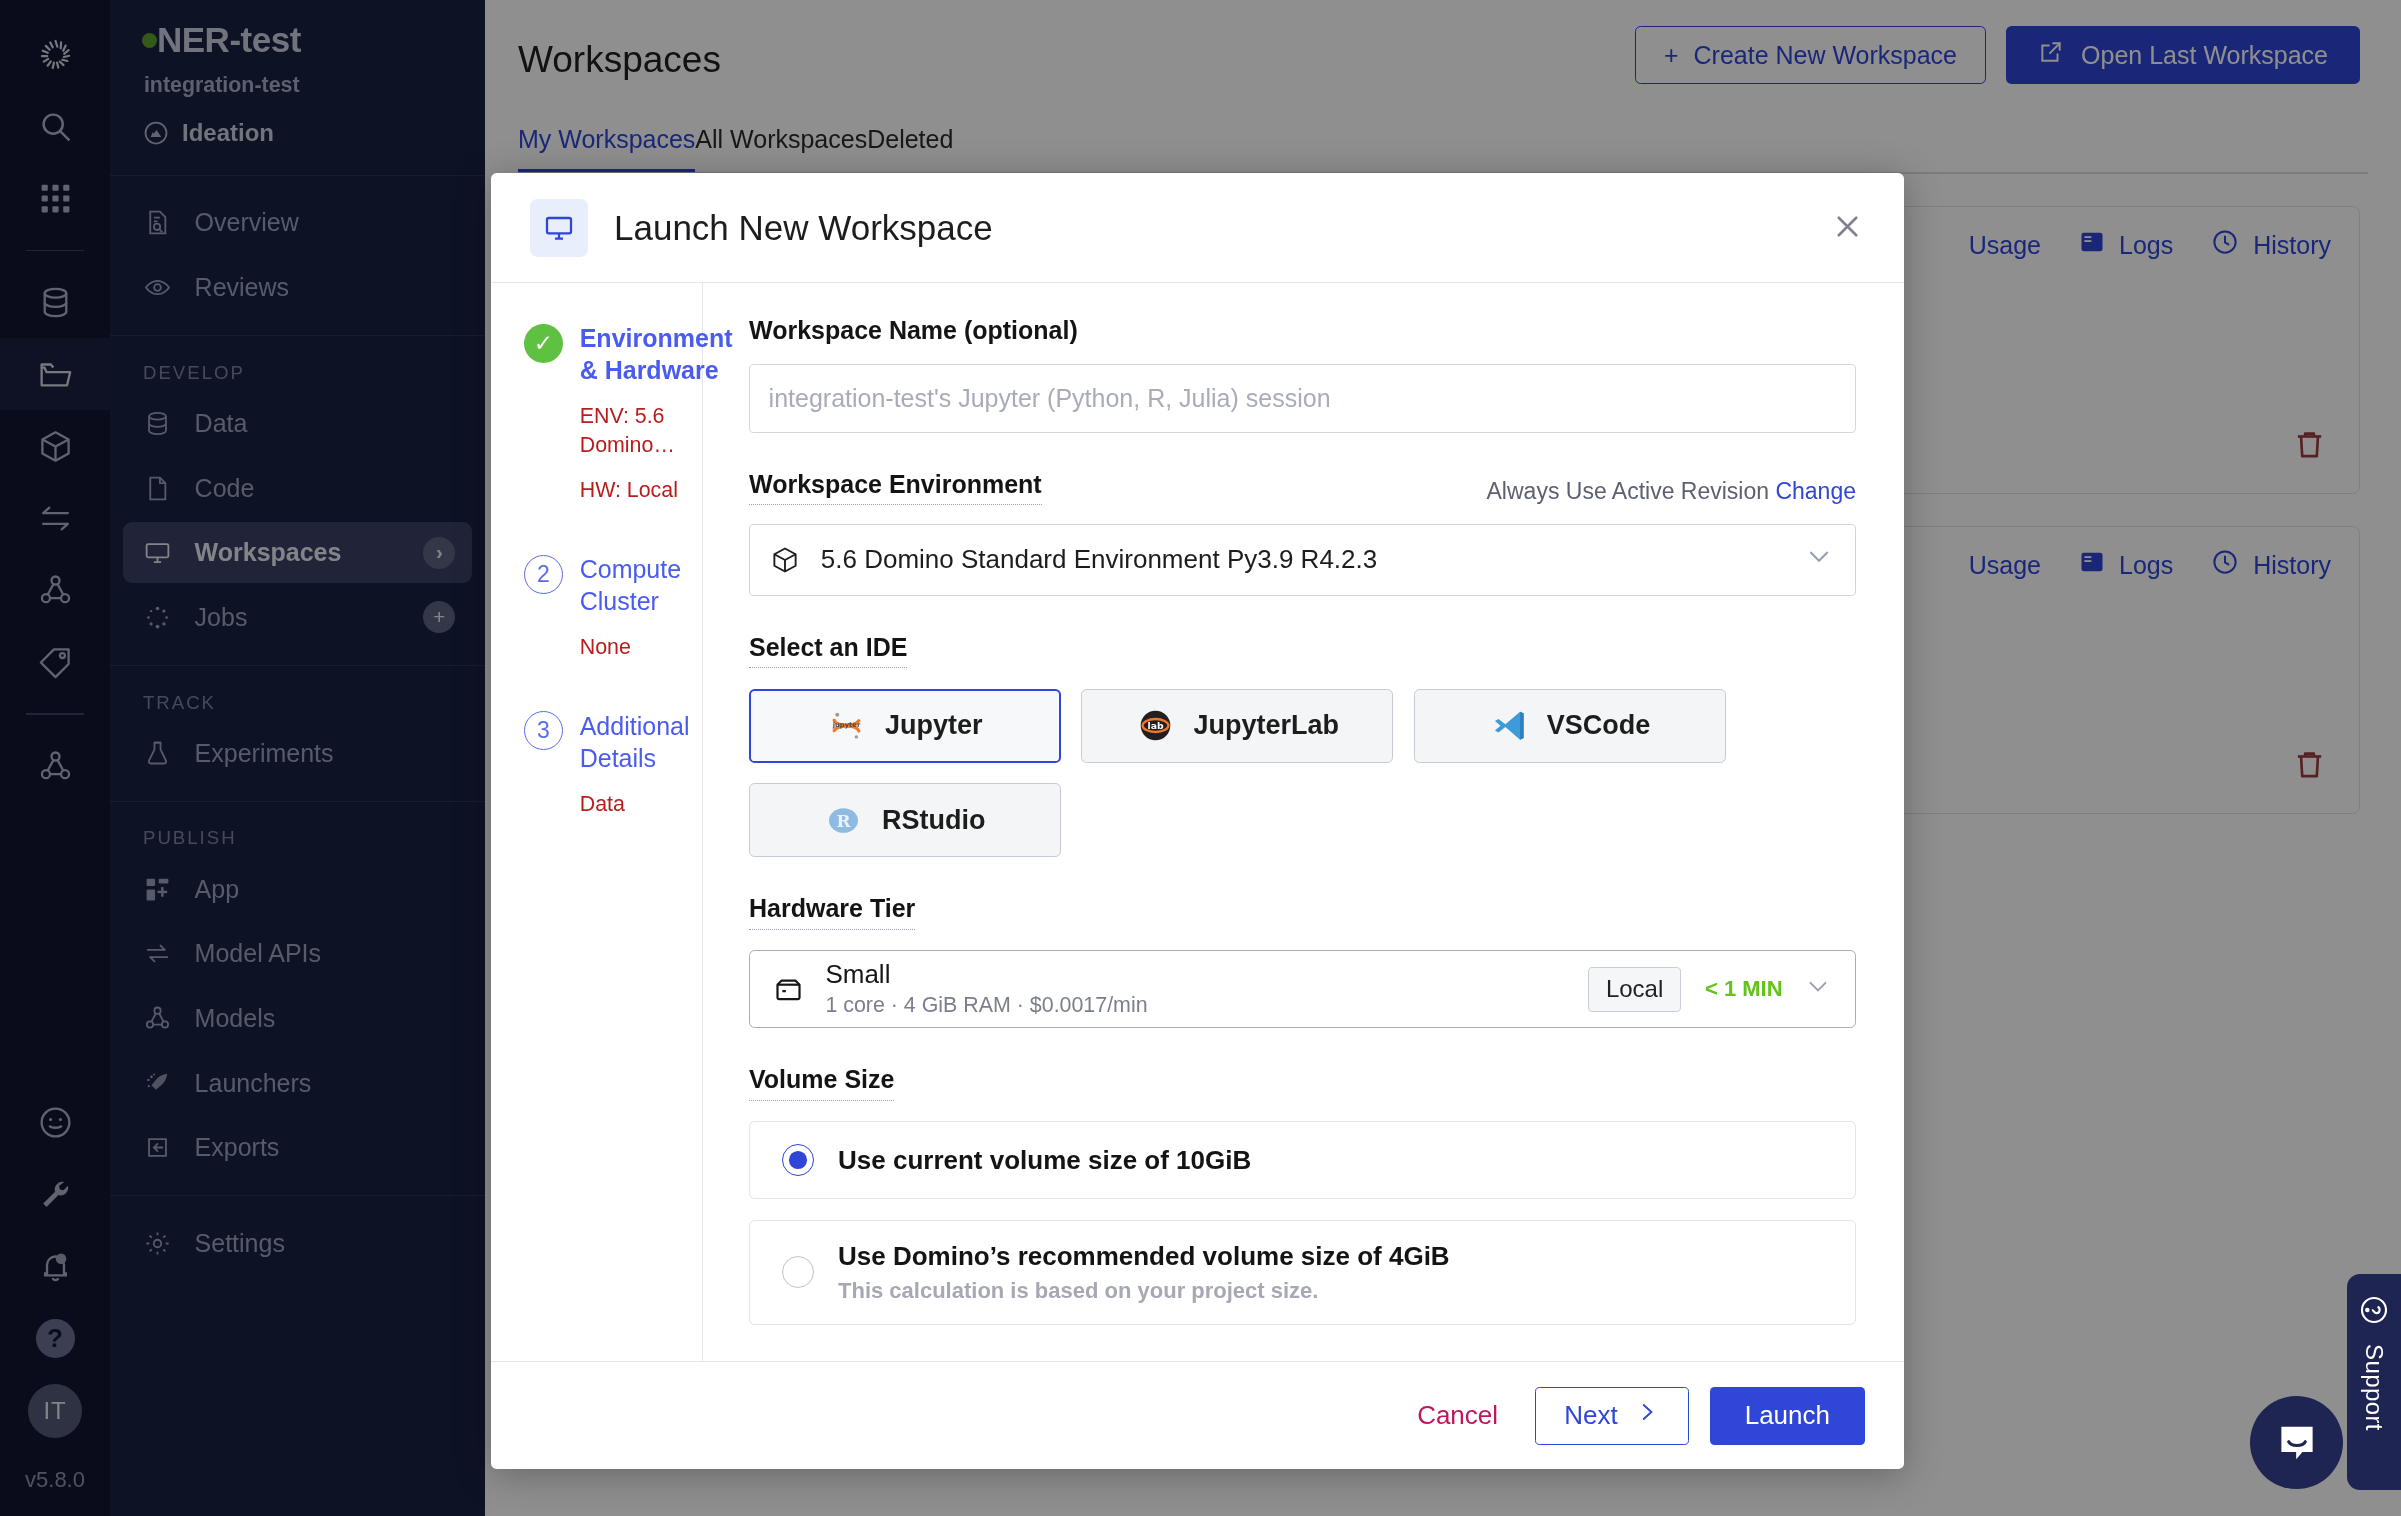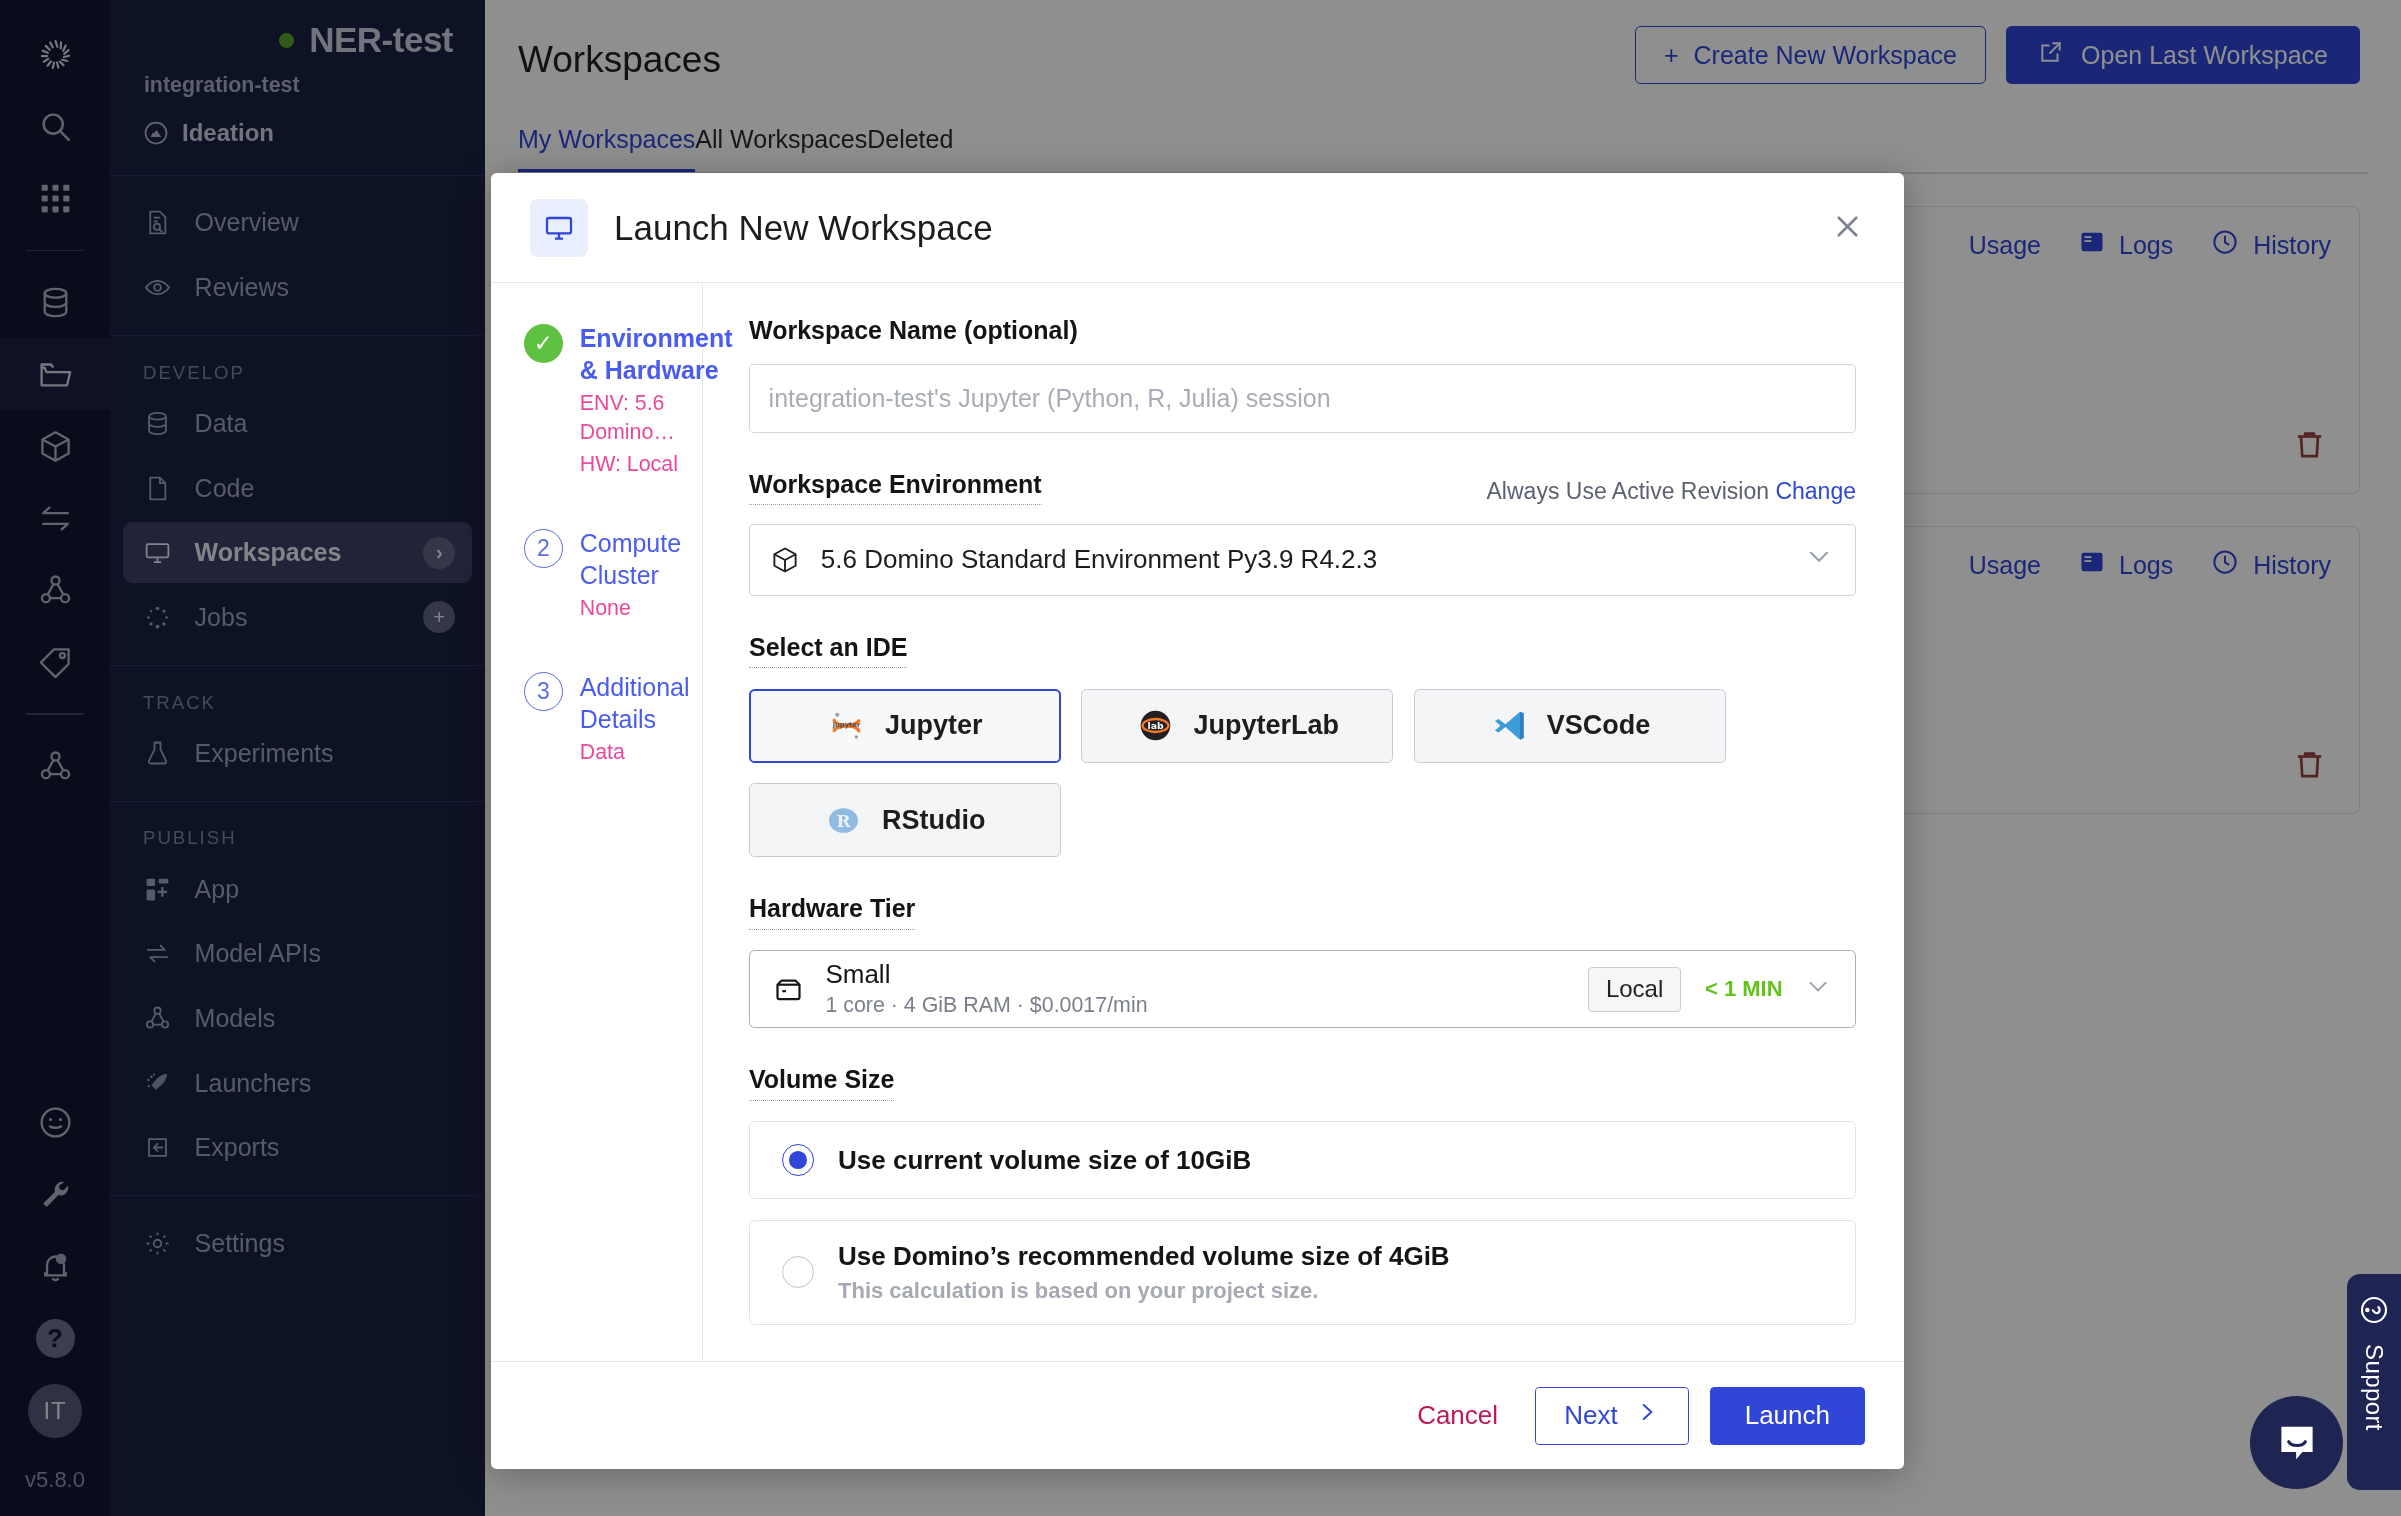--- a/index.html
+++ b/index.html
@@ -38,21 +38,21 @@
     color: #121733; display: flex; align-items: center; justify-content: center;
     font-size: 26px; font-weight: bold;
   }
 
   
   .proj-sidebar {
     width: 375px; flex: 0 0 375px; height: 1517px; background: #1a2043;
     color: #c3c8dc; display: flex; flex-direction: column;
   }
   .proj-head { padding: 20.4px 32px 28px 32px; }
-  .proj-title-row { display: flex; align-items: center; gap: 15px; justify-content: flex-end; }
+  .proj-title-row { display: flex; align-items: center; gap: 0; }
   .proj-dot { width: 15px; height: 15px; border-radius: 50%; background: #5aa02c; }
   .proj-title { font-size: 35px; font-weight: bold; color: #c9cedf; letter-spacing: -0.5px;}
   .proj-sub { font-size: 21.4px; color: #a5abc4; margin: 13px 0 0 1.9px; font-weight: bold;}
   .proj-stage { display: flex; align-items: center; gap: 12px; margin-top: 20.4px; }
   .proj-stage-label { font-size: 24px; font-weight: bold; color: #c9cedf; }
   .stage-ico { width: 28px; height: 28px; color: #aeb3c6; }
   .nav-sep { height: 0.9px; background: #2c3358; margin: 0 0 0 0; }
   .nav-group { padding: 13px 0 13px 0; }
   .nav-group-title {
     font-size: 18.6px; letter-spacing: 2px; color: #7d839e;
@@ -157,21 +157,21 @@
   .step { display: flex; gap: 16.7px; margin-bottom: 48px; }
   .step-badge {
     width: 39px; height: 39px; border-radius: 50%; flex: 0 0 39px;
     display: flex; align-items: center; justify-content: center;
     font-size: 23px; margin-top: 1.9px;
   }
   .step-badge.done { background: #5fc141; color: #fff; }
   .step-badge.idle { border: 1.9px solid #5b6be8; color: #5b6be8; }
   .step-label { font-size: 25px; color: #4a5bef; line-height: 1.28; }
   .step-label.bold { font-weight: bold; }
-  .step-meta { font-size: 21.4px; color: #ec4899; line-height: 1.35; margin-top: 3px; }
+  .step-meta { font-size: 21.4px; color: #b91c1c; line-height: 1.35; margin-top: 16px; }
 
   .form-pane { flex: 1 1 auto; padding: 33px 48px 0 46px; overflow: hidden; }
   .field-label { font-size: 25px; font-weight: bold; color: #141414; }
   .field-label.dotted {
     border-bottom: 1.9px dotted #9aa0b0; display: inline-block; padding-bottom: 5.6px;
   }
   .text-input {
     width: 100%; height: 69px; border: 0.9px solid #d4d6dd; border-radius: 4.6px;
     padding: 0 18.6px; font-size: 25px; color: #222; margin-top: 18.6px;
     font-family: inherit; background: #fff;

